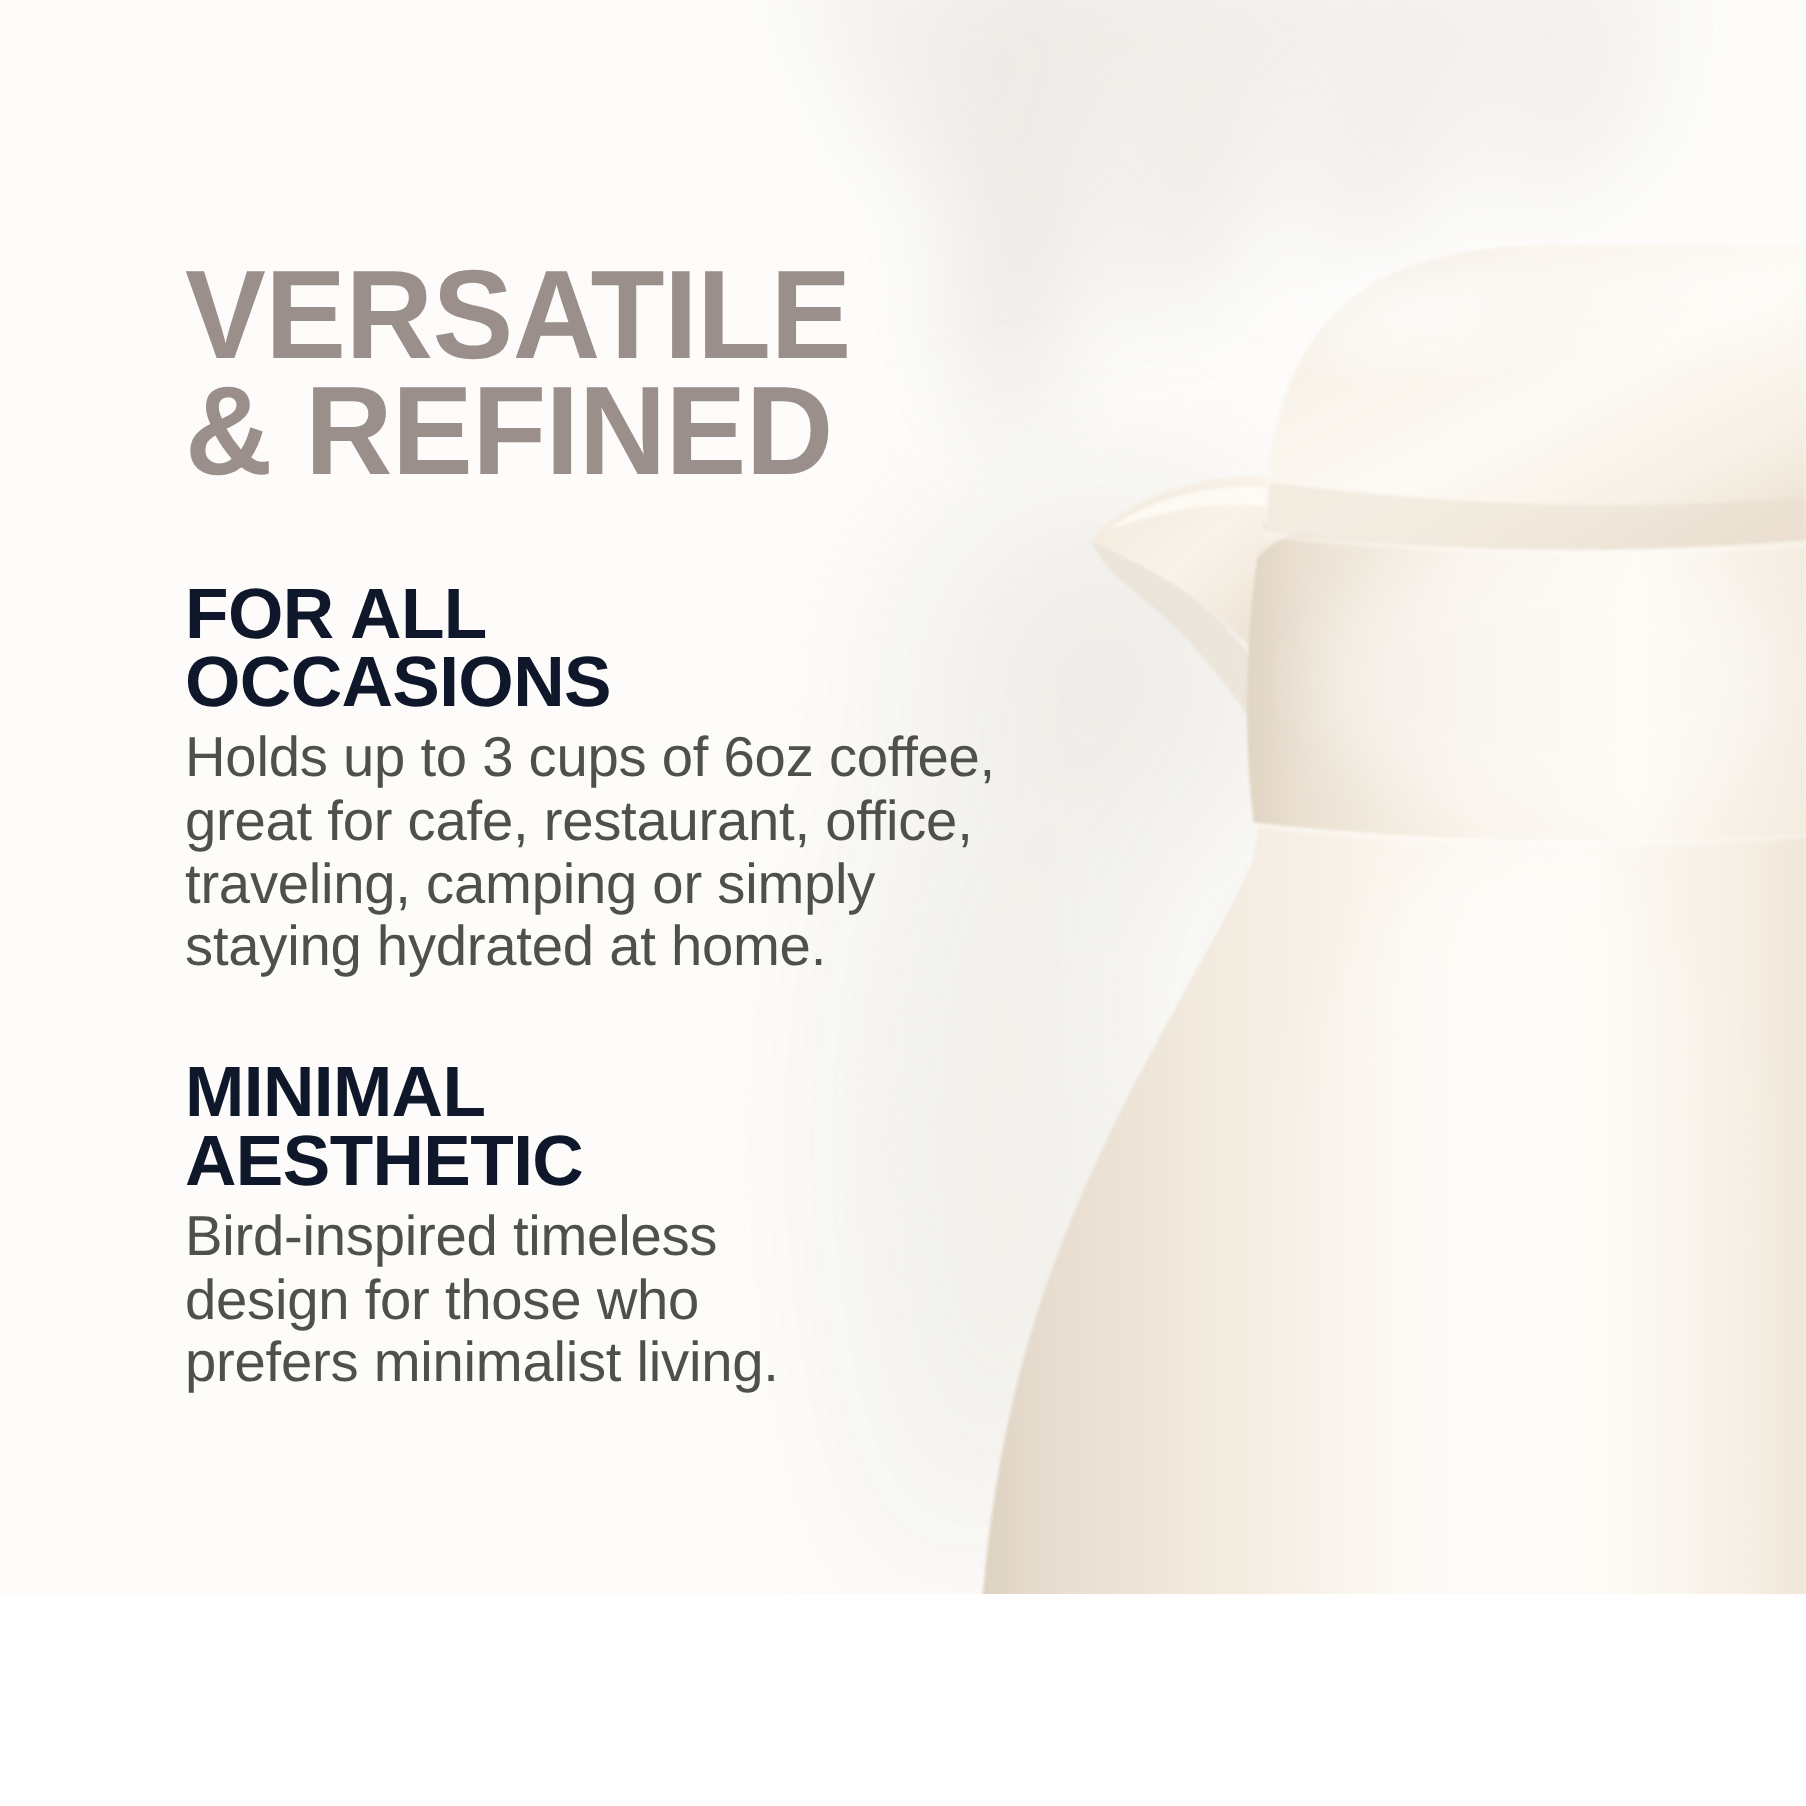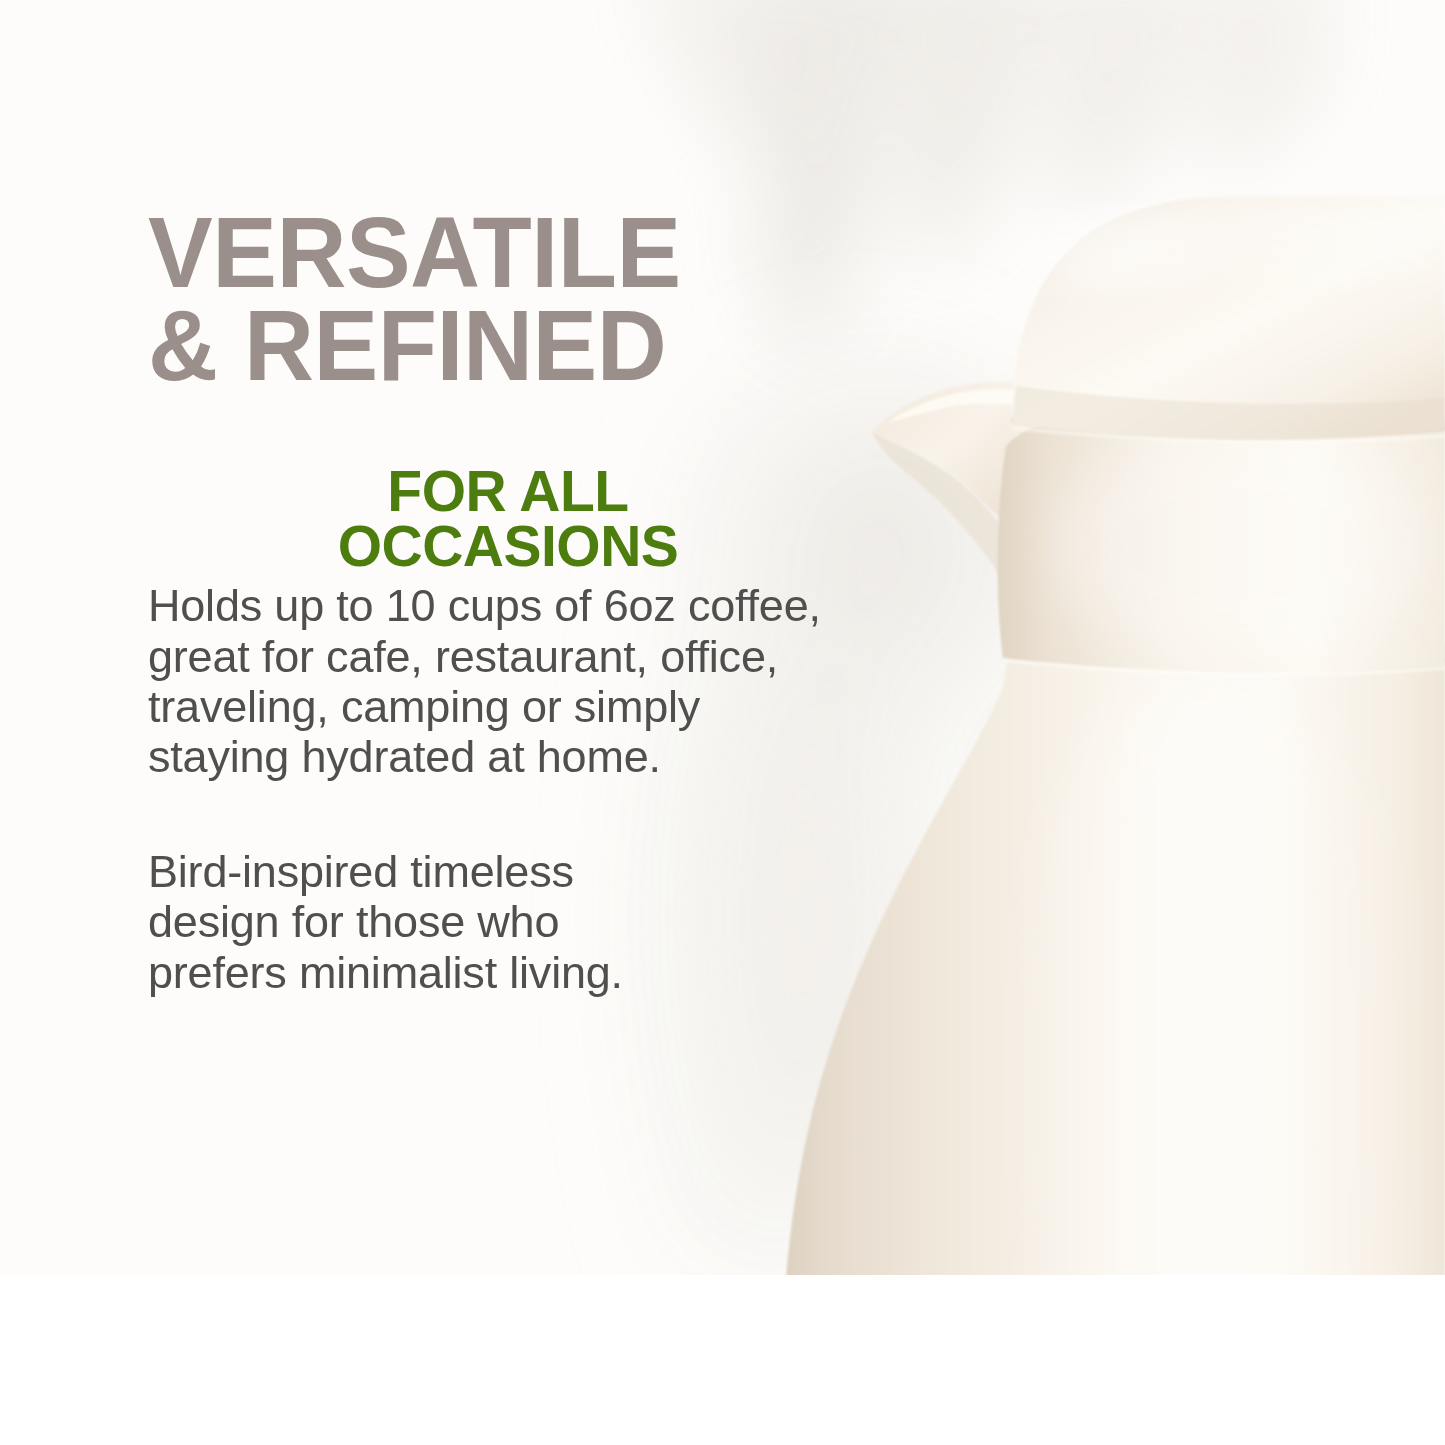--- a/index.html
+++ b/index.html
@@ -70,28 +70,27 @@
   }
 
   .feature {
     margin: 0;
   }
   .feature.first { margin-top: 72px; }
   .feature.second { margin-top: 64px; }
 
   .feature-title {
     margin: 0;
-    color: #4d7c0f;
+    color: #0f172a;
     font-size: 57px;
     line-height: 0.96;
     font-weight: 700;
     letter-spacing: -0.5px;
     text-transform: uppercase;
     white-space: pre-line;
-    text-align: center;
   }
 
   .feature-body {
     margin: 8px 0 0 0;
     color: #4f4f4d;
     font-size: 45px;
     line-height: 1.12;
     font-weight: 400;
     letter-spacing: -0.2px;
     max-width: 700px;
@@ -258,21 +257,23 @@
   </div>
 
   <div class="copy">
 
     <h1 class="headline">VERSATILE
 &amp; REFINED</h1>
 
     <section class="feature first">
       <h2 class="feature-title">FOR ALL
 OCCASIONS</h2>
-      <p class="feature-body">Holds up to 10 cups of 6oz coffee, great for cafe, restaurant, office, traveling, camping or simply staying hydrated at home.</p>
+      <p class="feature-body">Holds up to 3 cups of 6oz coffee, great for cafe, restaurant, office, traveling, camping or simply staying hydrated at home.</p>
     </section>
 
     <section class="feature second">
+      <h2 class="feature-title">MINIMAL
+AESTHETIC</h2>
       <p class="feature-body">Bird-inspired timeless design for those who prefers minimalist living.</p>
     </section>
 
   </div>
 </div>
 
 </body></html>

